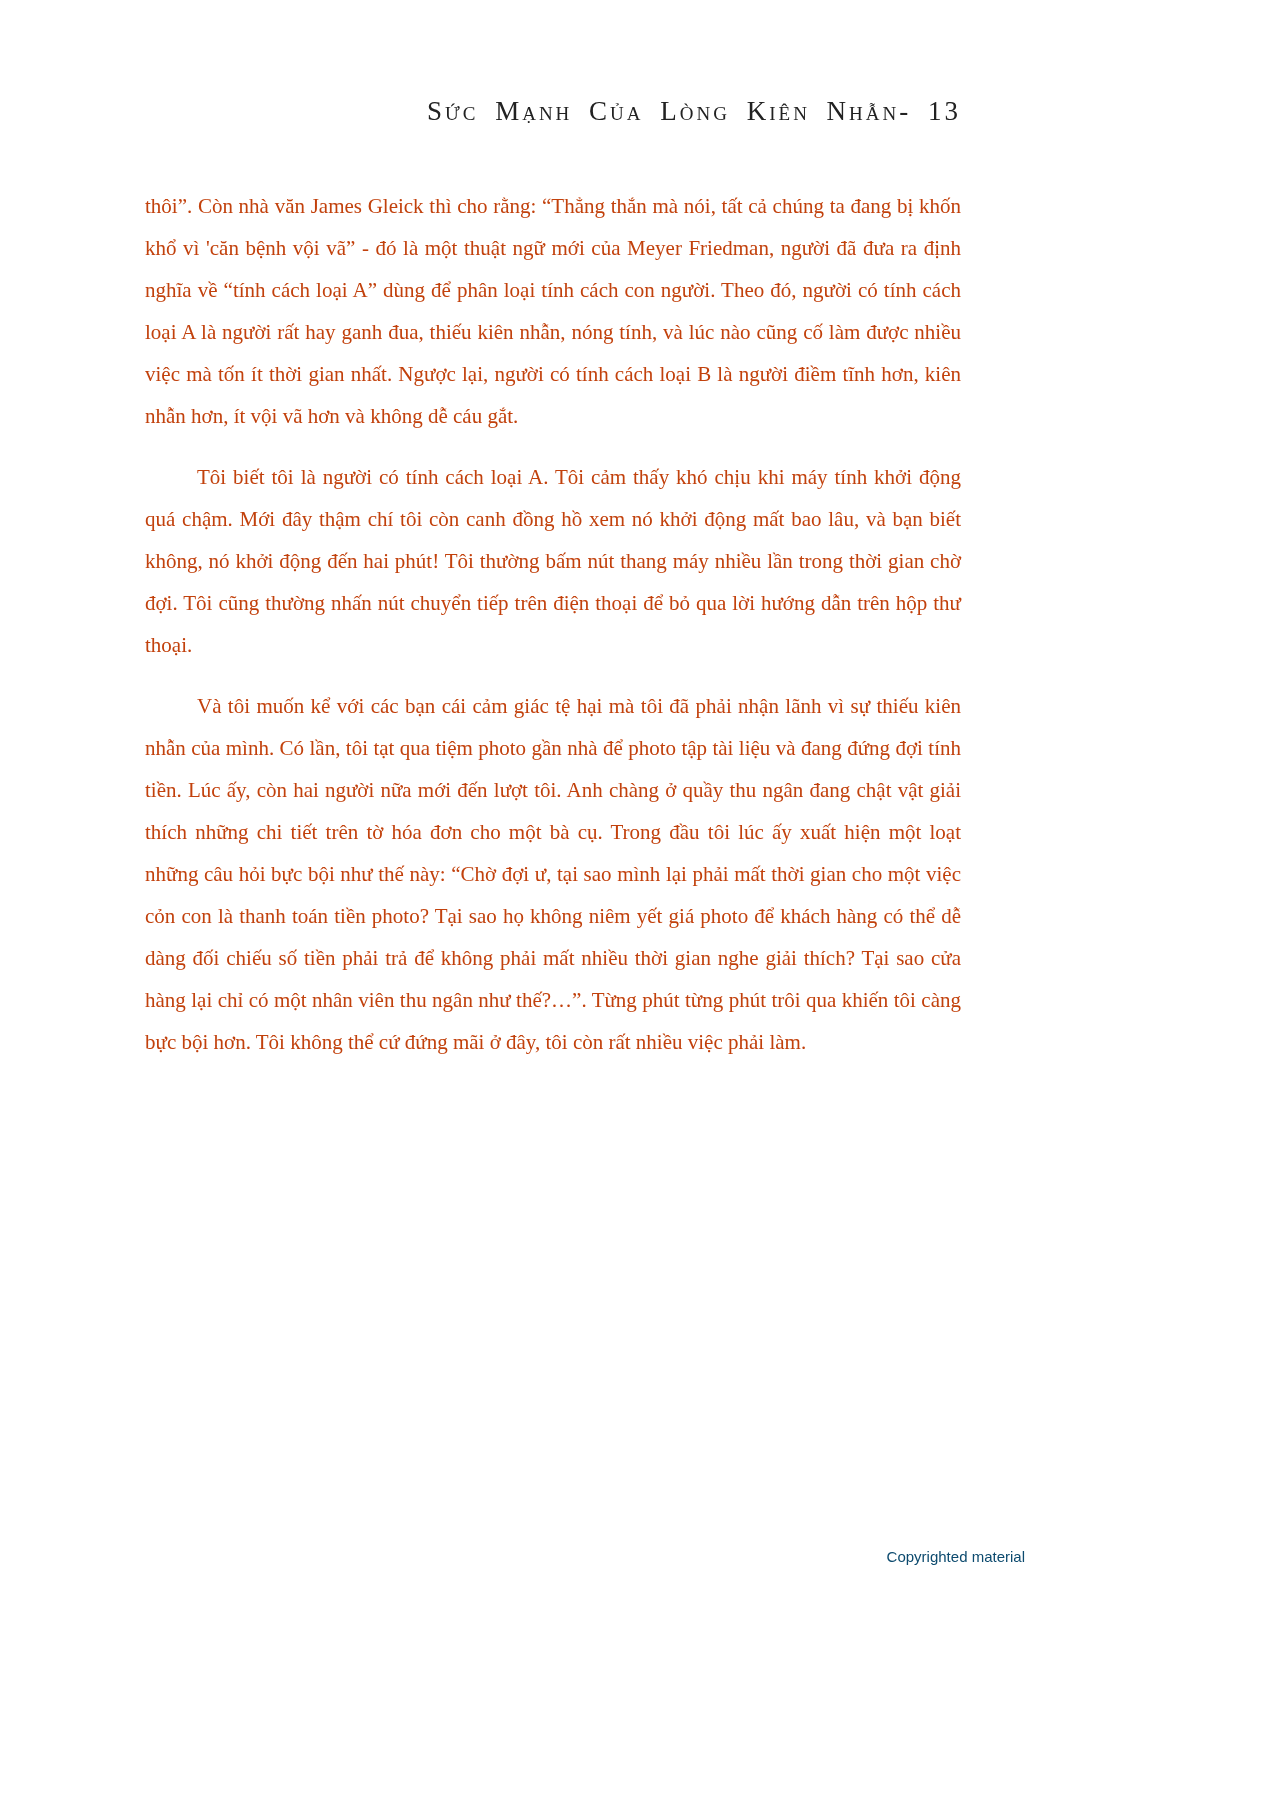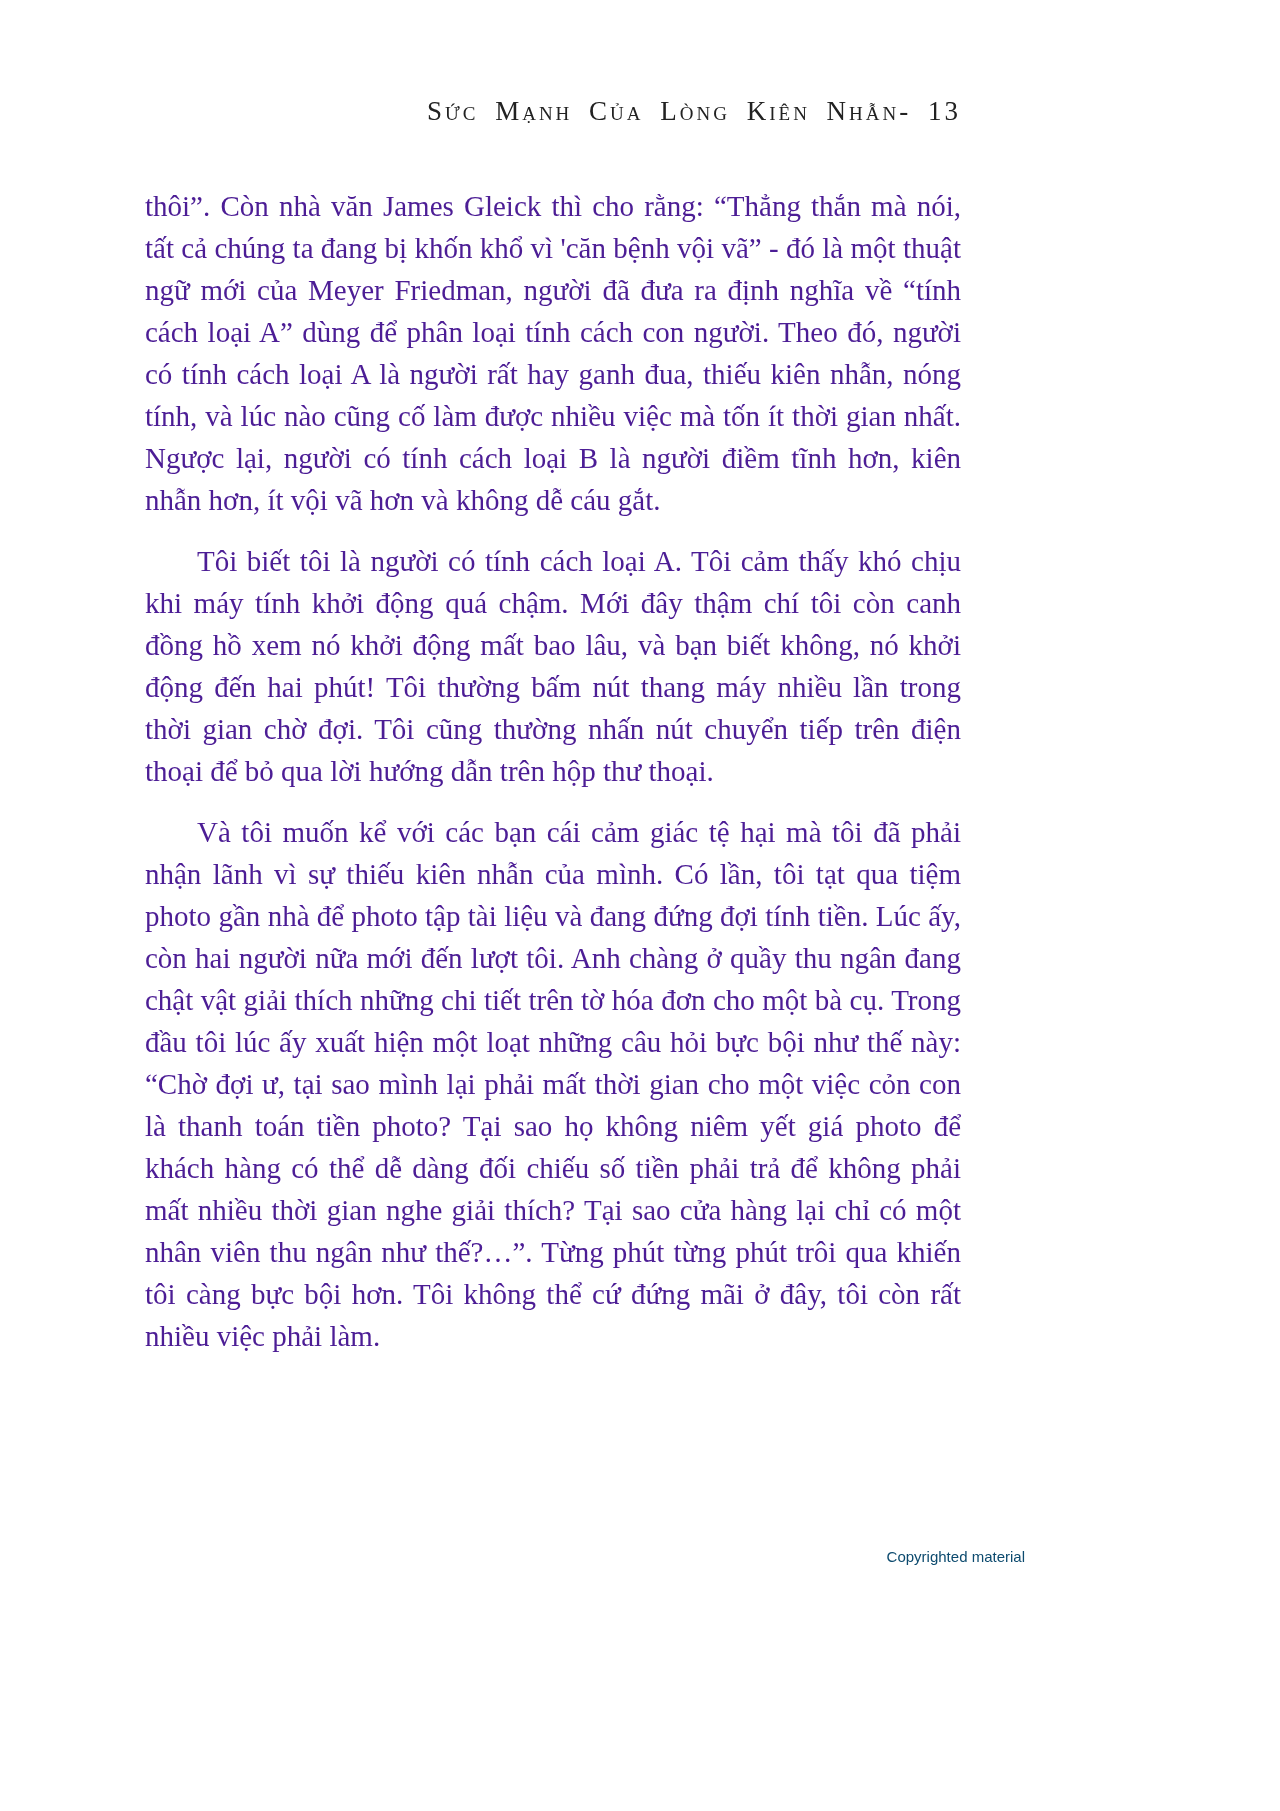--- a/index.html
+++ b/index.html
@@ -26,25 +26,25 @@
     text-align: right;
     font-variant: small-caps;
     font-size: 27px;
     letter-spacing: 3px;
     word-spacing: 7px;
     color: #222222;
     margin: 0 0 58px 0;
     white-space: nowrap;
   }
   .para {
-    font-size: 29px;
+    font-size: 21px;
     line-height: 42px;
     text-align: justify;
     margin: 0 0 19px 0;
-    color: #4c1d95;
+    color: #c2410c;
   }
   .para.indented {
     text-indent: 52px;
   }
   .copyright-note {
     position: absolute;
     right: 36px;
     top: 1548px;
     font-family: "Liberation Sans", sans-serif;
     font-size: 15px;

